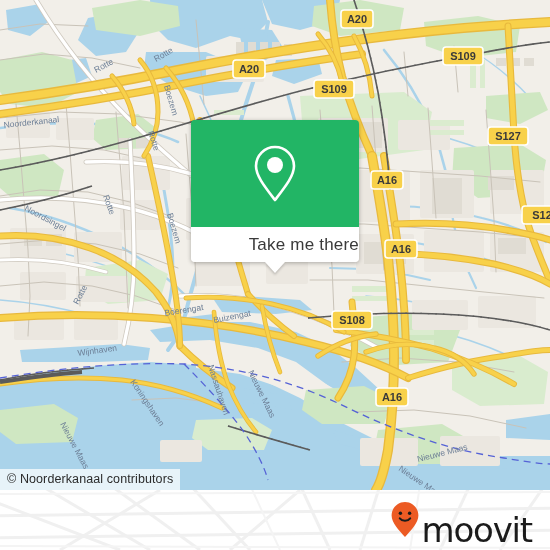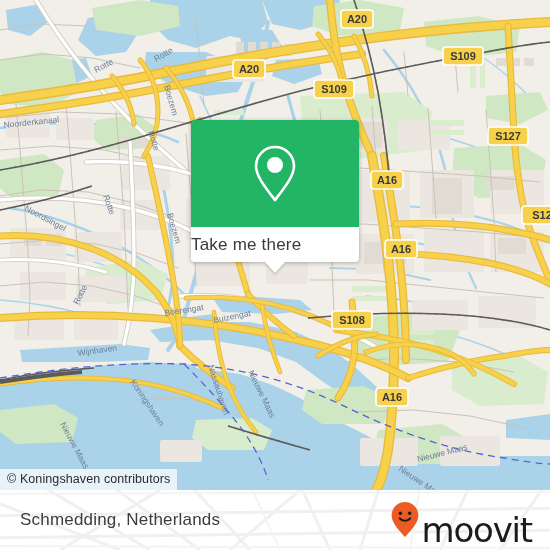--- a/index.html
+++ b/index.html
@@ -39,21 +39,21 @@
   #card-green{
     position:absolute;left:0;top:0;width:168px;height:107px;
     background:#22b565;
     border-radius:4px 4px 0 0;
     display:flex;align-items:center;justify-content:center;
   }
   #card-white{
     position:absolute;left:0;top:107px;width:168px;height:35px;
     background:#ffffff;
     border-radius:0 0 4px 4px;
-    display:flex;align-items:center;justify-content:flex-start;
+    display:flex;align-items:center;justify-content:flex-end;
   }
   #card-white span{
     font-size:17px;color:#3a3a3a;letter-spacing:.2px;
     font-family:"Liberation Sans",sans-serif;
   }
   #card-tail{
     position:absolute;left:50%;top:142px;margin-left:-10px;
     width:0;height:0;
     border-left:10px solid transparent;
     border-right:10px solid transparent;
@@ -433,21 +433,21 @@
             <rect x="-20" y="-9" width="40" height="18" rx="3" fill="#f8d14a" stroke="#ffffff" stroke-width="1.6"></rect>
             <text class="shtxt" x="0" y="4" text-anchor="middle">S108</text>
           </g>
         <g transform="translate(392,397)">
             <rect x="-16" y="-9" width="32" height="18" rx="3" fill="#f8d14a" stroke="#ffffff" stroke-width="1.6"></rect>
             <text class="shtxt" x="0" y="4" text-anchor="middle">A16</text>
           </g>
       </g>
     </svg>
 
-    <div id="attrib">© Koningshaven contributors</div>
+    <div id="attrib">© Noorderkanaal contributors</div>
   </div>
 
   <div id="card">
     <div id="card-green">
       <svg width="48" height="62" viewBox="0 0 48 62">
         <path d="M24 4 C13.5 4 5 12.5 5 23 C5 33 14 44 24 57 C34 44 43 33 43 23 C43 12.5 34.5 4 24 4 Z" fill="none" stroke="#ffffff" stroke-width="2.6" stroke-linejoin="round"></path>
         <circle cx="24" cy="22" r="8" fill="#ffffff"></circle>
       </svg>
     </div>
     <div id="card-white">
@@ -473,21 +473,20 @@
         <path d="M230 60 L300 0"></path>
       </g>
       <g stroke="#f4f4f4" fill="none" stroke-width="2">
         <path d="M0 4 L550 2"></path>
         <path d="M0 56 L550 58"></path>
         <path d="M250 -5 L280 60"></path>
         <path d="M420 -5 L410 60"></path>
       </g>
     </svg>
 
-    <div id="place-name">Schmedding, Netherlands</div>
 
     <div id="brand">
       <svg width="30" height="38" viewBox="0 0 30 38">
         <path d="M15 1 C7.6 1 1.6 7 1.6 14.4 C1.6 22 9 29 15 36 C21 29 28.4 22 28.4 14.4 C28.4 7 22.4 1 15 1 Z" fill="#ec5b24"></path>
         <circle cx="10.4" cy="12.2" r="1.7" fill="#1b1b1b"></circle>
         <circle cx="19.6" cy="12.2" r="1.7" fill="#1b1b1b"></circle>
         <path d="M9.8 17.4 C12.2 20.6 17.8 20.6 20.2 17.4" fill="none" stroke="#1b1b1b" stroke-width="2" stroke-linecap="round"></path>
       </svg>
       <span id="brand-word">moovit</span>
     </div>

